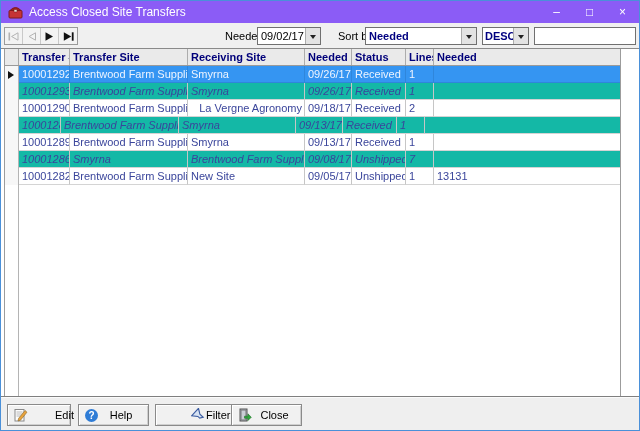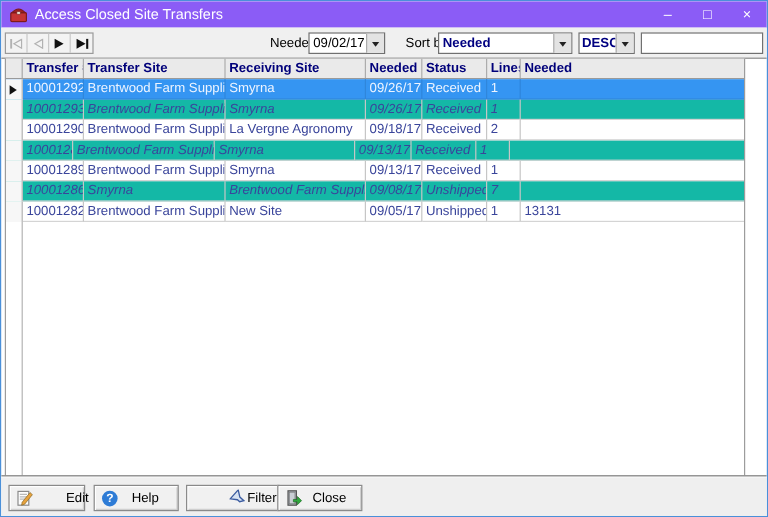--- a/index.html
+++ b/index.html
@@ -198,21 +198,21 @@
           <div class="cell" style="width: 117px;">Smyrna</div>
           <div class="cell" style="width: 47px;">09/26/17</div>
           <div class="cell" style="width: 54px;">Received</div>
           <div class="cell" style="width: 28px;">1</div>
           <div class="cell last" style="flex: 1 1 0%;"></div>
         </div>
         <div class="row">
           <div class="selcell"></div>
           <div class="cell" style="width: 51px;">10001290</div>
           <div class="cell" style="width: 118px;">Brentwood Farm Supplies</div>
-          <div class="cell" style="width: 117px;">La Vergne Agronomy</div>
+          <div class="cell" style="width: 117px; text-align: right;">La Vergne Agronomy</div>
           <div class="cell" style="width: 47px;">09/18/17</div>
           <div class="cell" style="width: 54px;">Received</div>
           <div class="cell" style="width: 28px;">2</div>
           <div class="cell last" style="flex: 1 1 0%;"></div>
         </div>
         <div class="row alt">
           <div class="selcell"></div>
           <div class="cell" style="width: 42px;">10001288</div>
           <div class="cell" style="width: 118px;">Brentwood Farm Supplies</div>
           <div class="cell" style="width: 117px;">Smyrna</div>

